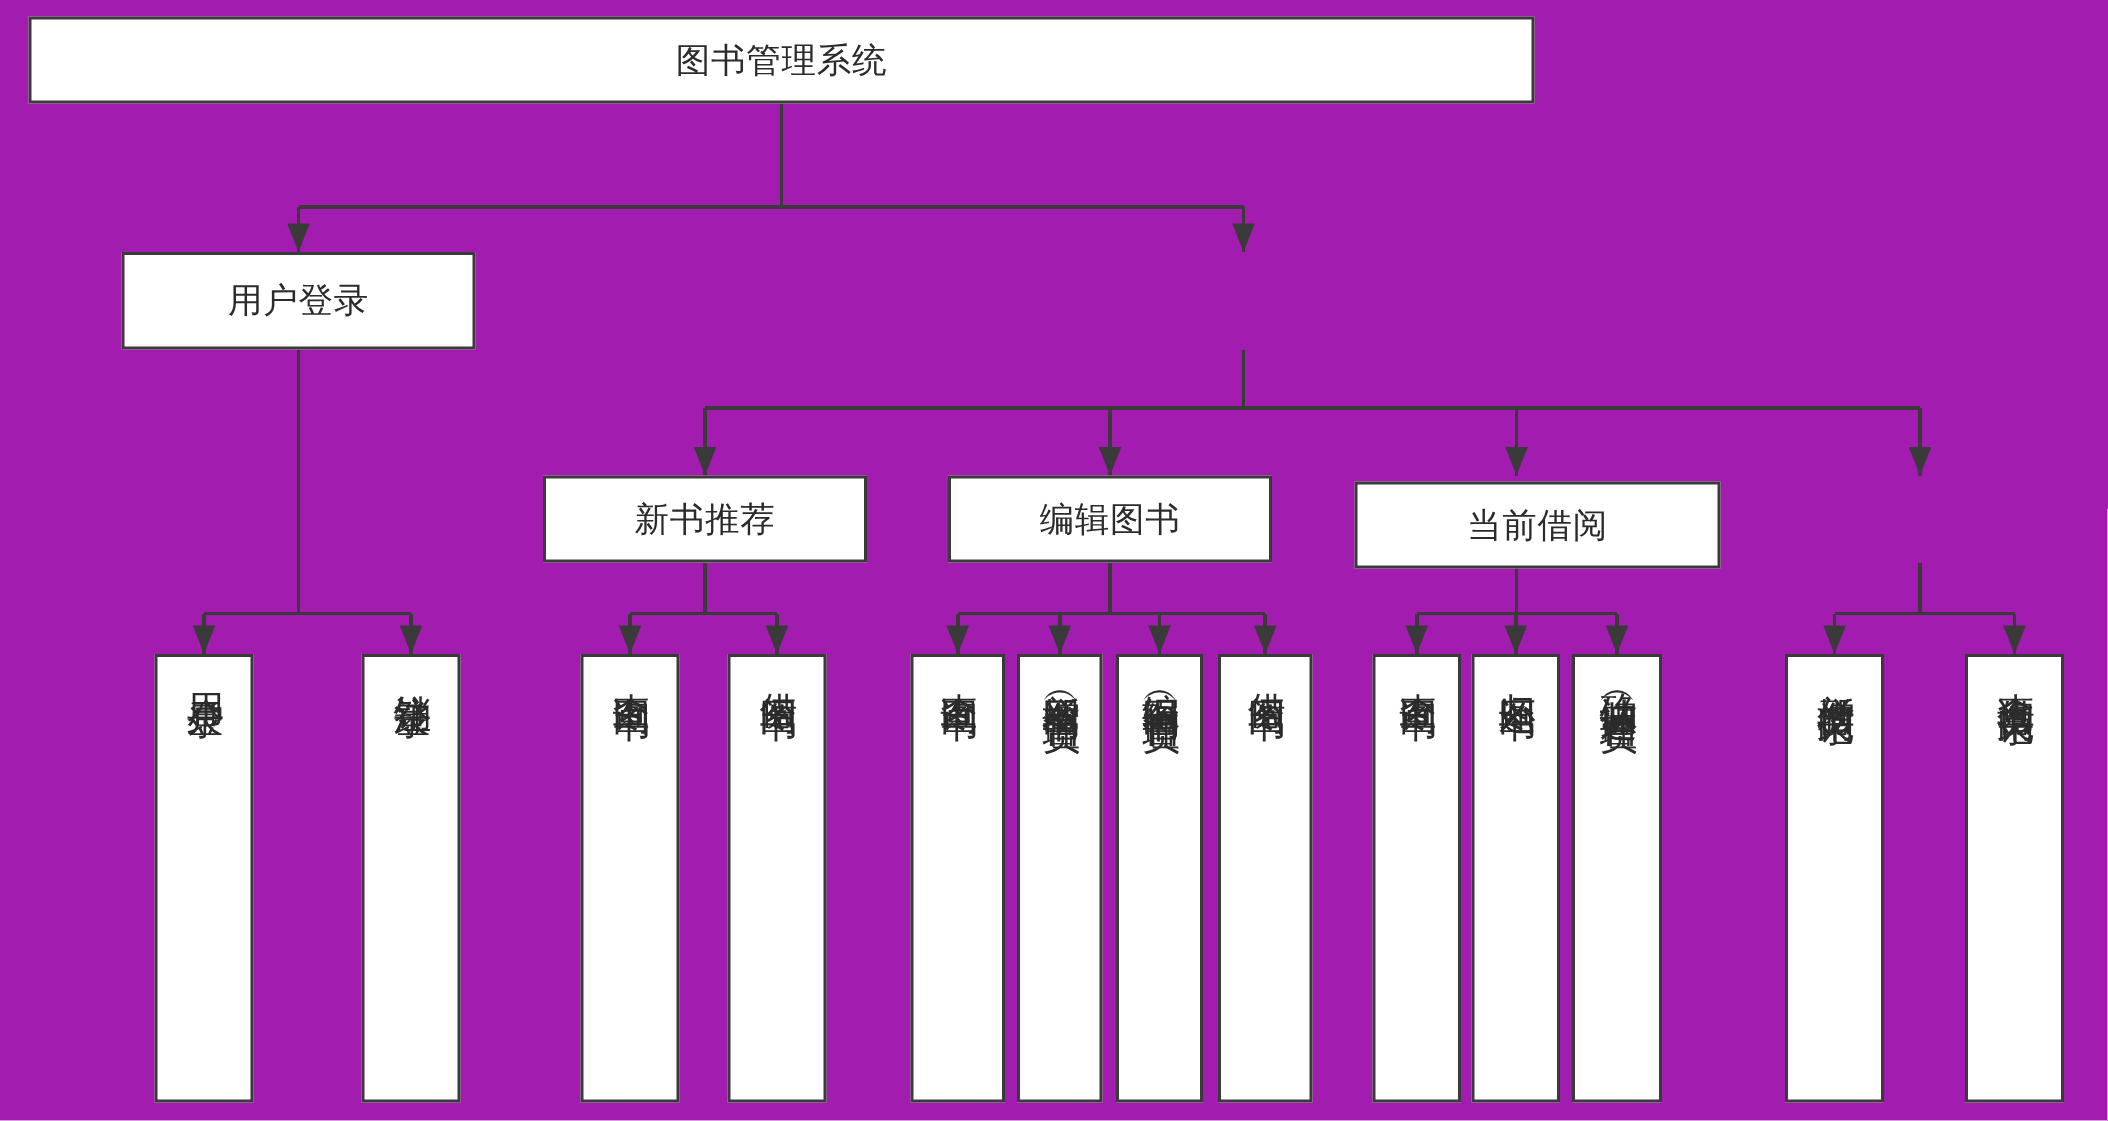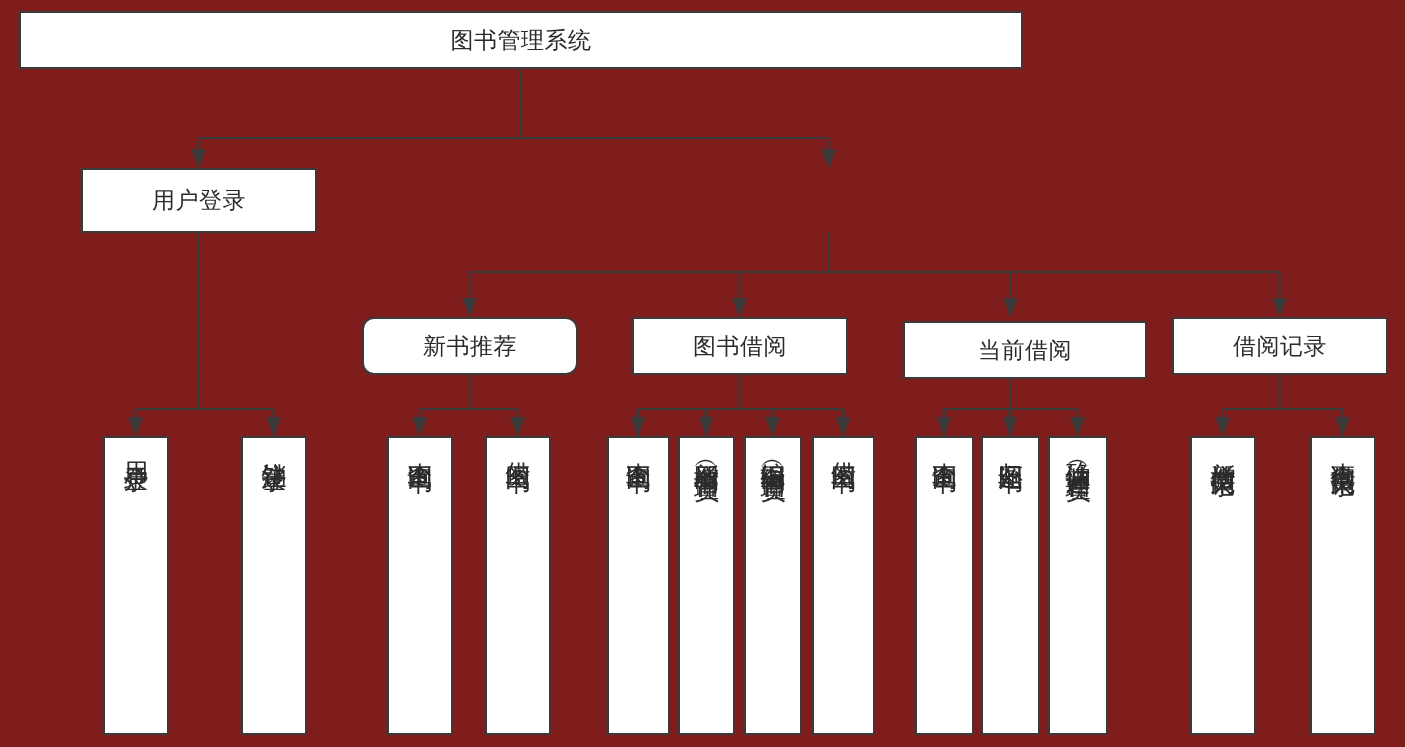--- a/index.html
+++ b/index.html
@@ -8,21 +8,21 @@
     padding: 0;
     background: #ffffff;
   }
   body {
     font-family: "Liberation Sans", "DejaVu Sans", sans-serif;
   }
   #diagram-root {
     position: relative;
     width: 1405px;
     height: 747px;
-    background: #7f1d1d;
+    background: #a21caf;
     overflow: hidden;
   }
   #connector-layer {
     position: absolute;
     left: 0;
     top: 0;
     width: 1405px;
     height: 747px;
   }
   .node {
@@ -135,32 +135,29 @@
     </svg>
 
   <div class="node horiz root" style="left: 19px; top: 11px; width: 1004px; height: 58px; border-color: rgb(58, 58, 58);">
     <span class="node-label" style="color: rgb(43, 43, 43);">图书管理系统</span>
   </div>
 
   <div class="node horiz" style="left: 81px; top: 168px; width: 236px; height: 65px; border-color: rgb(58, 58, 58);">
     <span class="node-label" style="color: rgb(43, 43, 43);">用户登录</span>
   </div>
 
-  <div class="node horiz" style="left: 362px; top: 317px; width: 216px; height: 58px; border-color: rgb(58, 58, 58); border-radius: 12px;">
+  <div class="node horiz" style="left: 362px; top: 317px; width: 216px; height: 58px; border-color: rgb(58, 58, 58);">
     <span class="node-label" style="color: rgb(43, 43, 43);">新书推荐</span>
   </div>
   <div class="node horiz" style="left: 632px; top: 317px; width: 216px; height: 58px; border-color: rgb(58, 58, 58);">
-    <span class="node-label" style="color: rgb(43, 43, 43);">图书借阅</span>
+    <span class="node-label" style="color: rgb(43, 43, 43);">编辑图书</span>
   </div>
   <div class="node horiz" style="left: 903px; top: 321px; width: 244px; height: 58px; border-color: rgb(58, 58, 58);">
     <span class="node-label" style="color: rgb(43, 43, 43);">当前借阅</span>
   </div>
-  <div class="node horiz" style="left: 1172px; top: 317px; width: 216px; height: 58px; border-color: rgb(58, 58, 58);">
-    <span class="node-label" style="color: rgb(43, 43, 43);">借阅记录</span>
-  </div>
 
   <div class="node vert" style="left: 103px; top: 436px; width: 66px; height: 299px; border-color: rgb(58, 58, 58);">
     <span class="node-label" style="color: rgb(43, 43, 43);">用户登录</span>
   </div>
   <div class="node vert" style="left: 241px; top: 436px; width: 66px; height: 299px; border-color: rgb(58, 58, 58);">
     <span class="node-label" style="color: rgb(43, 43, 43);">注销登录</span>
   </div>
 
   <div class="node vert" style="left: 387px; top: 436px; width: 66px; height: 299px; border-color: rgb(58, 58, 58);">
     <span class="node-label" style="color: rgb(43, 43, 43);">查询图书</span>

